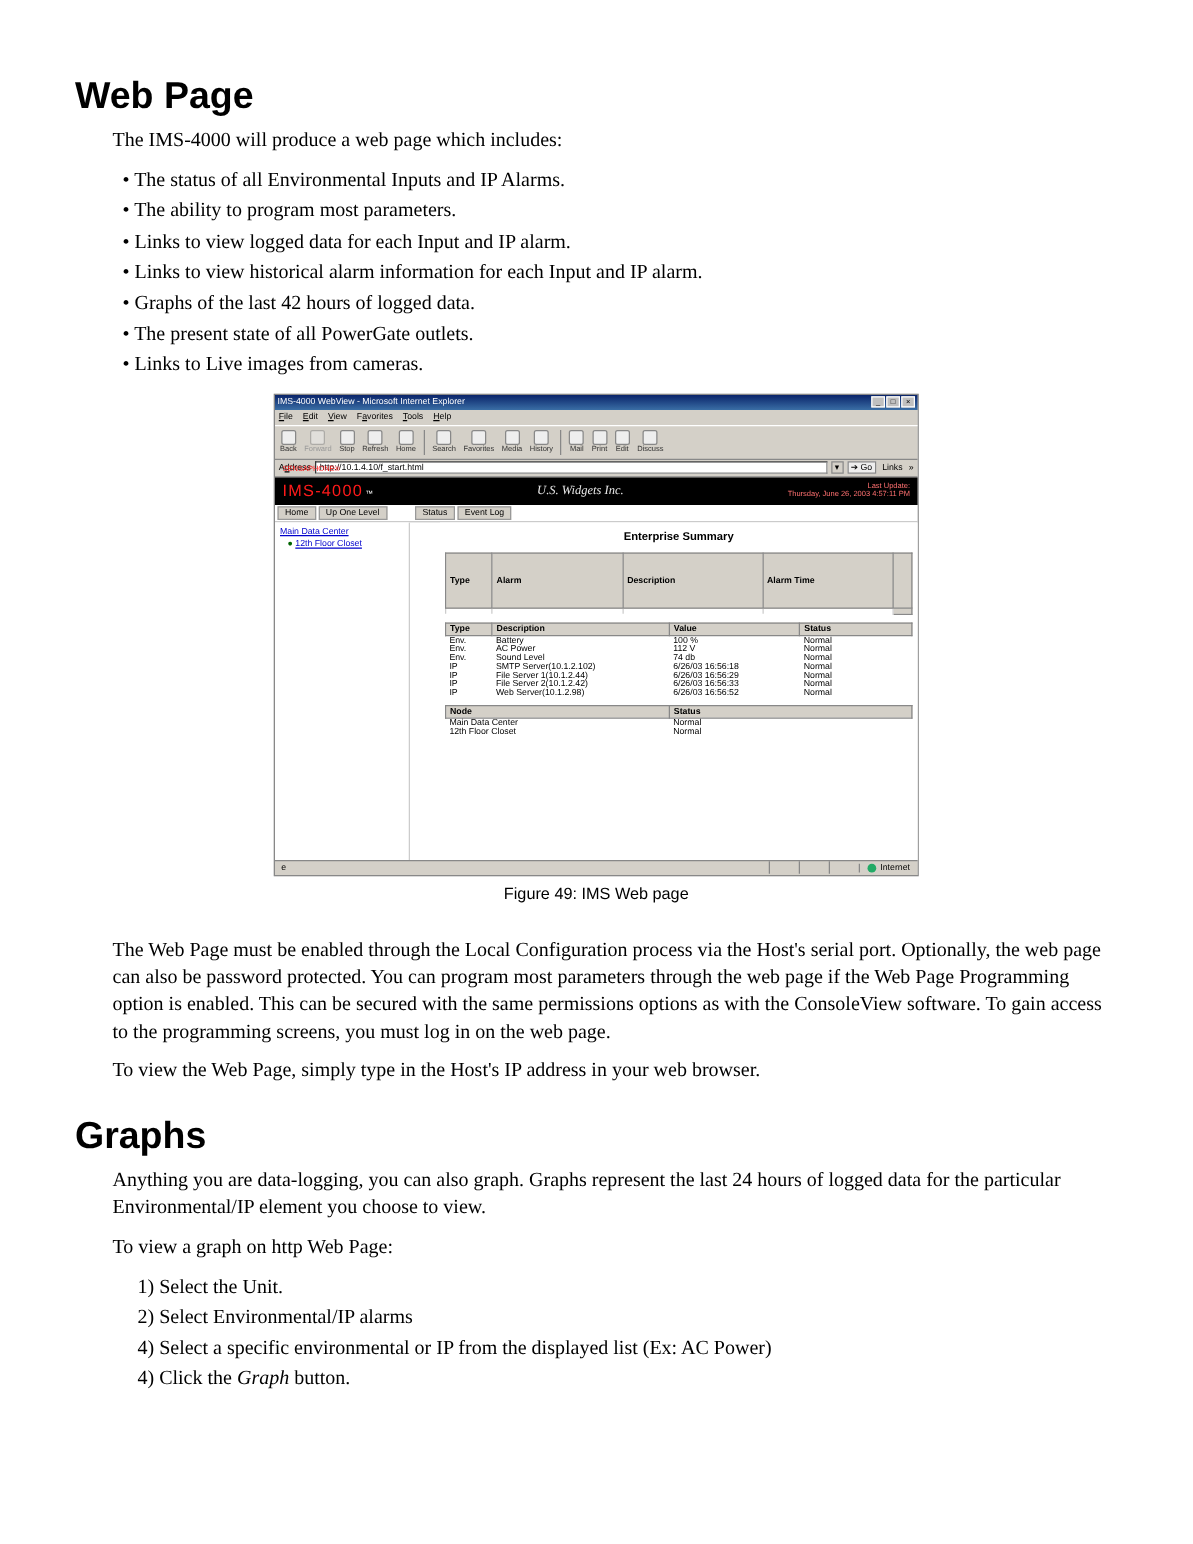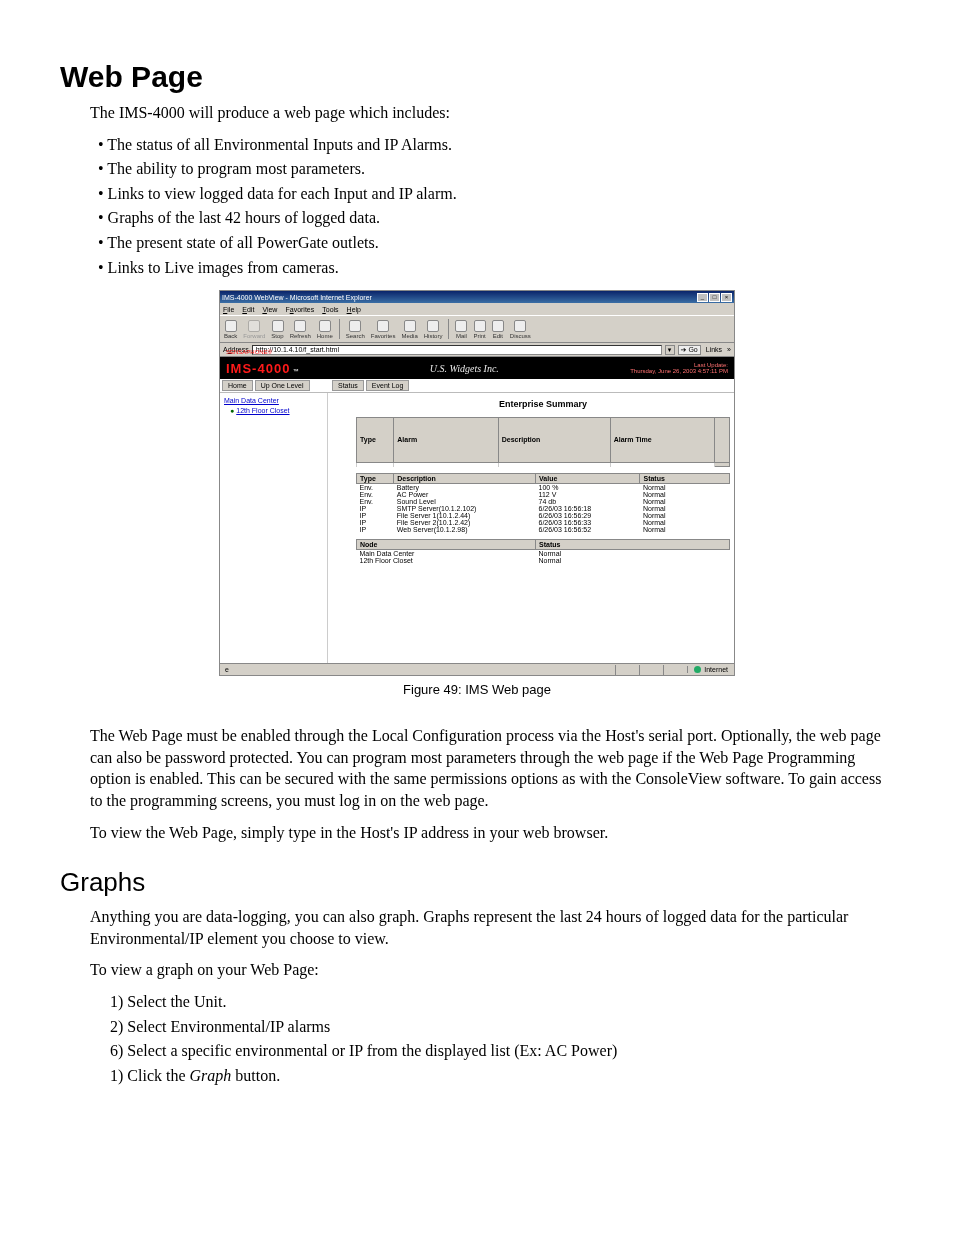--- a/index.html
+++ b/index.html
@@ -13,22 +13,22 @@
     width: 954px;
   }
   h1 {
     font-family: 'Helvetica Neue', Arial, sans-serif;
     font-weight: bold;
     font-size: 30px;
     margin: 20px 0 8px 0;
   }
   h2 {
     font-family: 'Helvetica Neue', Arial, sans-serif;
-    font-weight: normal;
-    font-size: 26px;
+    font-weight: bold;
+    font-size: 30px;
     margin: 24px 0 8px 0;
   }
   .body-text {
     margin: 4px 0 10px 30px;
     line-height: 1.35;
   }
   ul.bullets {
     margin: 2px 0 10px 38px;
     padding: 0;
     list-style: none;
@@ -112,21 +112,21 @@
 
   .brandbar {
     background: #000;
     color: #fff;
     height: 22px;
     display: flex;
     align-items: center;
     padding: 0 6px;
   }
   .brandbar .sensa { color:#ff1a1a; font-size:6px; position:absolute; margin-top:-12px; }
-  .brandbar .ims { color:#ff1a1a; font-weight:bold; font-size:13px; letter-spacing:1px; font-family: Arial, sans-serif;}
+  .brandbar .ims { color:#ff1a1a; font-weight:normal; font-size:13px; letter-spacing:1px; font-family: Arial, sans-serif;}
   .brandbar .tm { color:#fff; font-size:6px; margin-left:2px; }
   .brandbar .company { flex:1; text-align:center; font-size:10px; font-style:italic; font-family: 'Times New Roman', serif; color:#e8e8e8; }
   .brandbar .upd { text-align:right; font-size:6px; color:#ff7070; line-height:1.1; }
 
   .subbar {
     background:#fff;
     border-bottom:1px solid #bbb;
     height:14px;
     display:flex;
     align-items:center;
@@ -165,20 +165,21 @@
 </style>
 </head>
 <body>
 
 <h1>Web Page</h1>
 <p class="body-text">The IMS-4000 will produce a web page which includes:</p>
 <ul class="bullets">
   <li>The status of all Environmental Inputs and IP Alarms.</li>
   <li>The ability to program most parameters.</li>
   <li>Links to view logged data for each Input and IP alarm.</li>
+  <li>Links to view historical alarm information for each Input and IP alarm.</li>
   <li>Graphs of the last 42 hours of logged data.</li>
   <li>The present state of all PowerGate outlets.</li>
   <li>Links to Live images from cameras.</li>
 </ul>
 
 <div class="shot">
   <div class="titlebar">
     <span>IMS-4000 WebView - Microsoft Internet Explorer</span>
     <span class="spacer"></span>
     <span class="winbtn">_</span>
@@ -393,19 +394,19 @@
   </div>
 </div>
 
 <div class="figcap">Figure 49: IMS Web page</div>
 
 <p class="body-text">The Web Page must be enabled through the Local Configuration process via the Host's serial port. Optionally, the web page can also be password protected. You can program most parameters through the web page if the Web Page Programming option is enabled. This can be secured with the same permissions options as with the ConsoleView software.  To gain access to the programming screens, you must log in on the web page.</p>
 <p class="body-text">To view the Web Page, simply type in the Host's IP address in your web browser.</p>
 
 <h2>Graphs</h2>
 <p class="body-text">Anything you are data-logging, you can also graph.  Graphs represent the last 24 hours of logged data for the particular Environmental/IP element you choose to view.</p>
-<p class="body-text">To view a graph on your Web Page:</p>
+<p class="body-text">To view a graph on http Web Page:</p>
 <ul class="steps">
   <li>1) Select the Unit.</li>
   <li>2) Select Environmental/IP alarms</li>
-  <li>6) Select a specific environmental or IP from the displayed list (Ex: AC Power)</li>
-  <li><span>1) Click the </span><span class="italic">Graph</span><span> button.</span></li>
+  <li>4) Select a specific environmental or IP from the displayed list (Ex: AC Power)</li>
+  <li><span>4) Click the </span><span class="italic">Graph</span><span> button.</span></li>
 </ul>
 
 </body></html>

